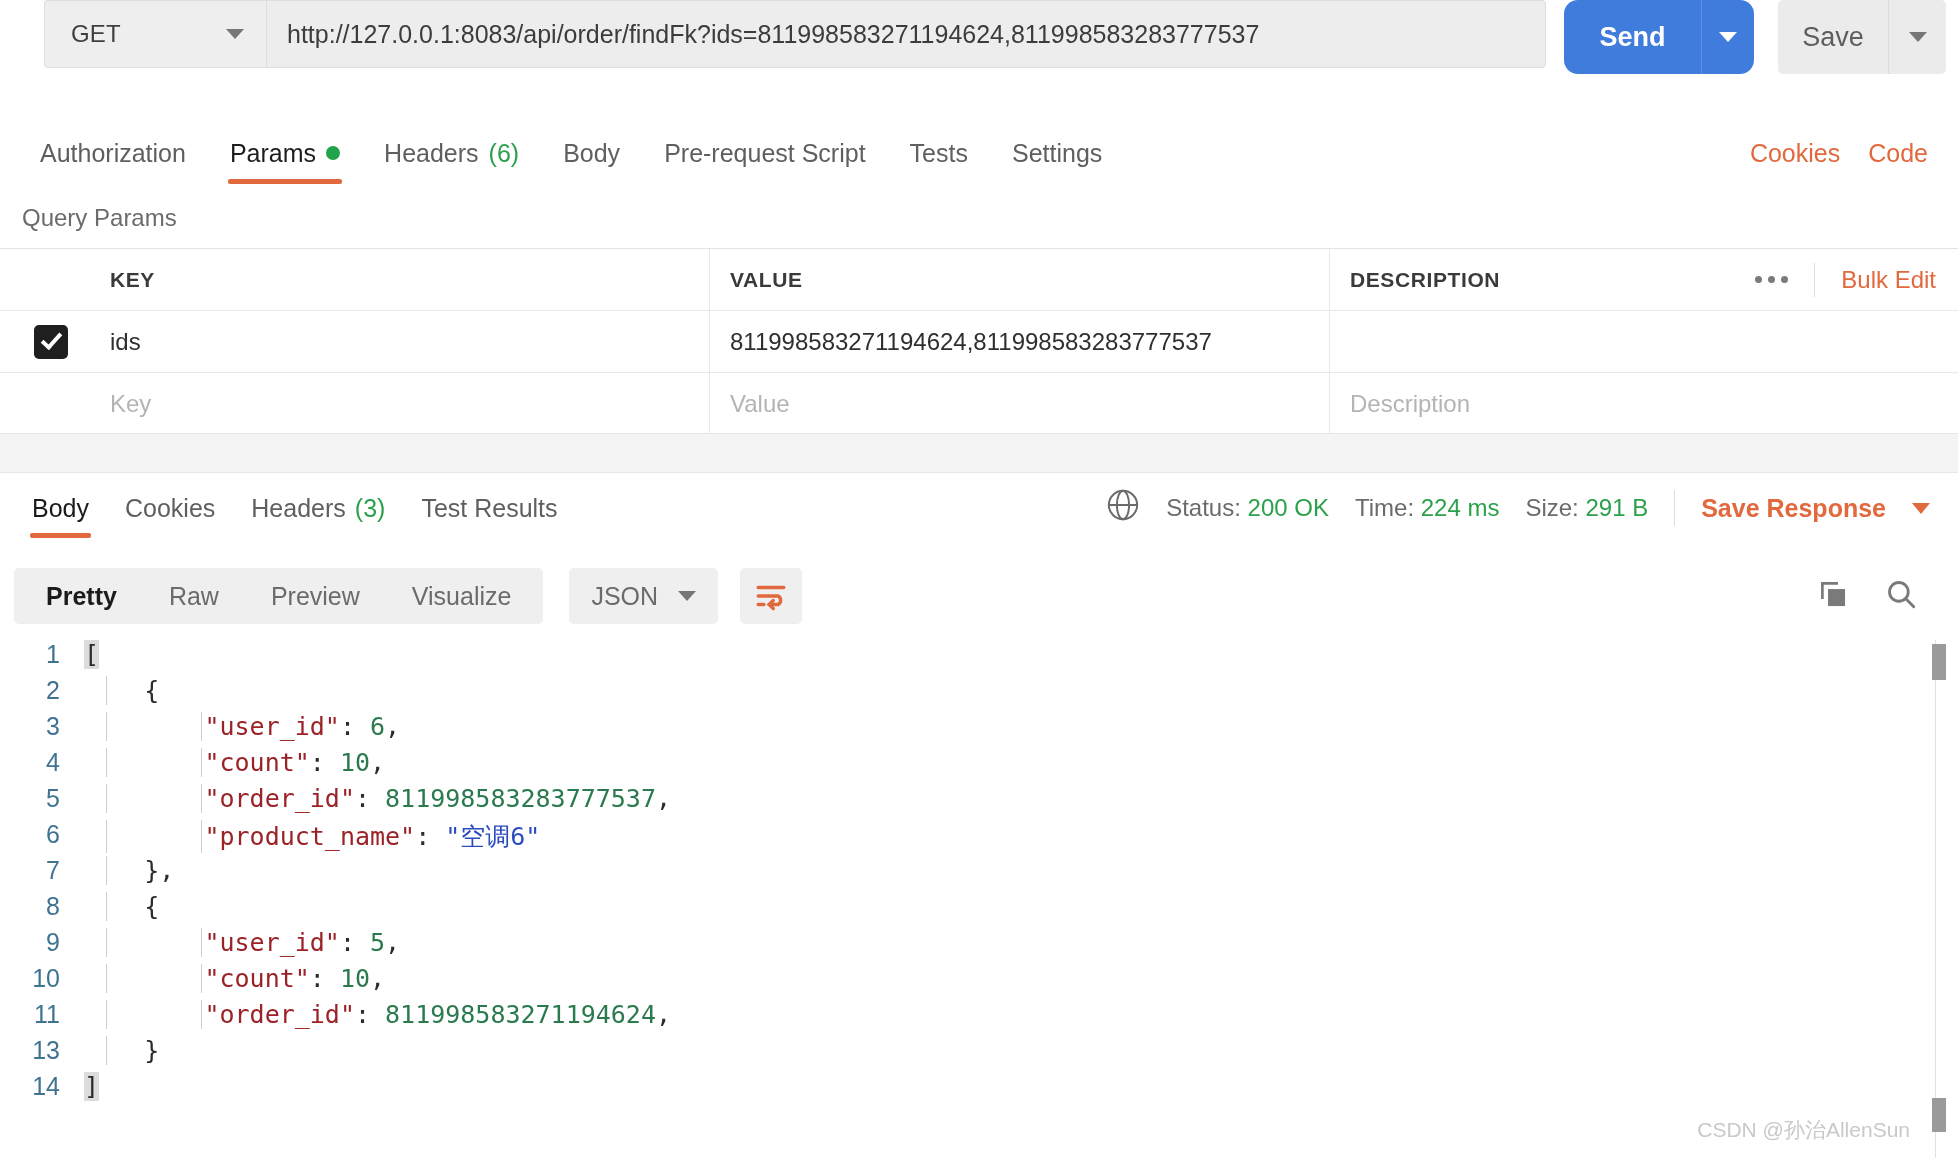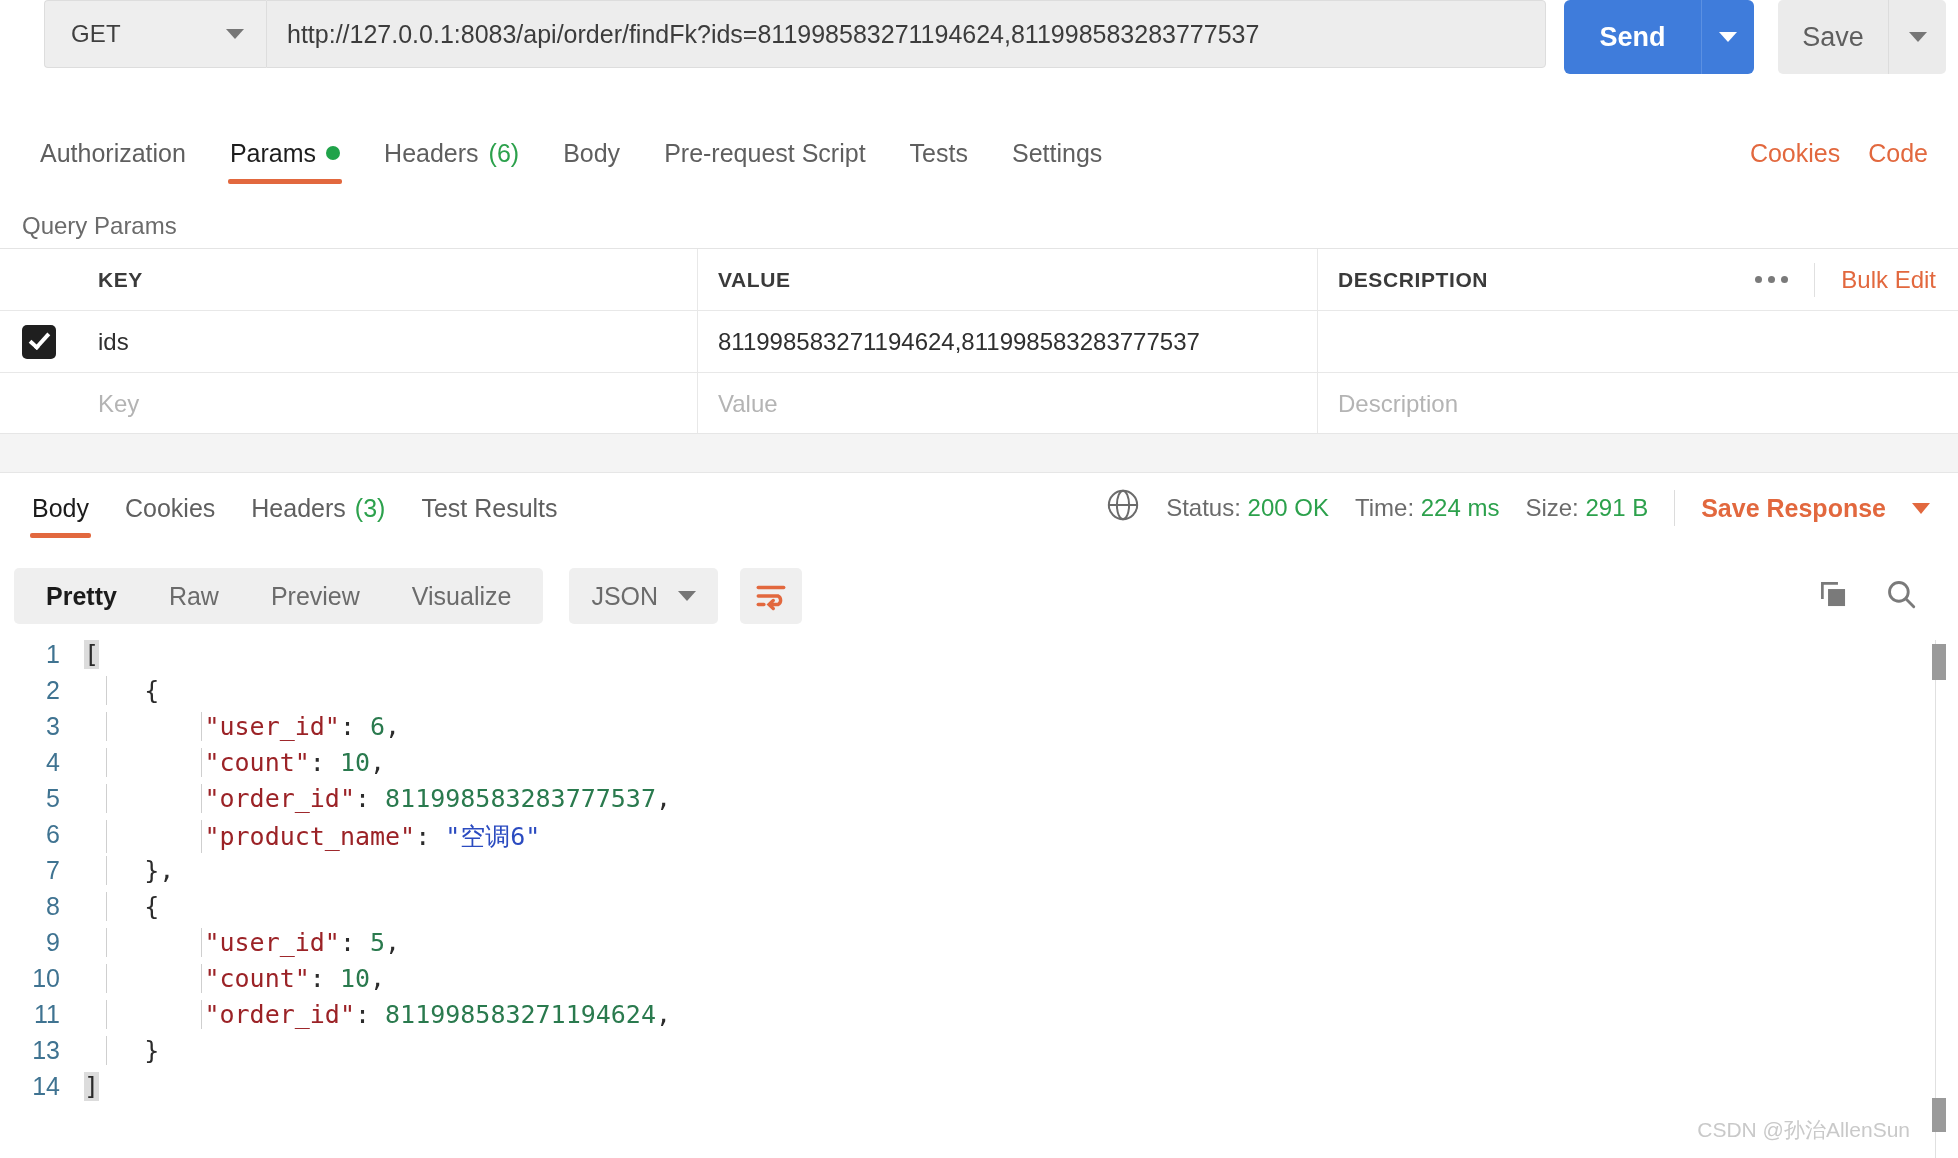--- a/index.html
+++ b/index.html
@@ -30,21 +30,21 @@
   }
   .url-input {
     flex: 1; height: 68px; background: #ededed;
     border: 1px solid #dddddd; border-radius: 0 4px 4px 0;
     display: flex; align-items: center; padding: 0 20px;
     font-size: 25px; color: #3c3c3c; overflow: hidden; white-space: nowrap;
     cursor: text;
   }
   .send-group {
     display: flex; margin-left: 18px; height: 74px;
-    border-radius: 6px; overflow: hidden;
+    border-radius: 14px; overflow: hidden;
   }
   .send-btn {
     background: #3f7cdb; color: #ffffff; font-size: 27px; font-weight: bold;
     width: 137px; display: flex; align-items: center; justify-content: center;
     cursor: pointer;
   }
   .send-caret-btn {
     background: #3f7cdb; width: 53px;
     display: flex; align-items: center; justify-content: center;
     border-left: 1px solid #5b90e2; cursor: pointer;
@@ -89,28 +89,28 @@
   }
   .count-green { color: #2ca14c; }
   .rtabs-right {
     margin-left: auto; display: flex; align-items: center; gap: 28px;
     height: 62px; padding-right: 12px;
   }
   .link-orange { color: #e2683e; font-size: 25px; cursor: pointer; }
 
   
   .qp-title {
-    position: absolute; left: 22px; top: 212px;
+    position: absolute; left: 22px; top: 204px;
     font-size: 24px; color: #6b6b6b; text-align: center;
   }
   .ptable {
     position: absolute; left: 0; top: 248px; width: 1958px;
     border-top: 1px solid #e4e4e4;
   }
-  .prow { display: flex; width: 1958px; border-bottom: 1px solid #e8e8e8; }
+  .prow { display: flex; width: 1958px; border-bottom: 1px solid #e8e8e8; padding-left: 12px; }
   .prow.head { height: 62px; }
   .prow.body { height: 62px; }
   .pcell {
     display: flex; align-items: center; padding: 0 20px;
     border-right: 1px solid #e8e8e8; font-size: 24px; overflow: hidden;
     white-space: nowrap;
   }
   .c-check { width: 78px; justify-content: center; border-right: none; }
   .c-key   { width: 620px; }
   .c-val   { width: 620px; }

